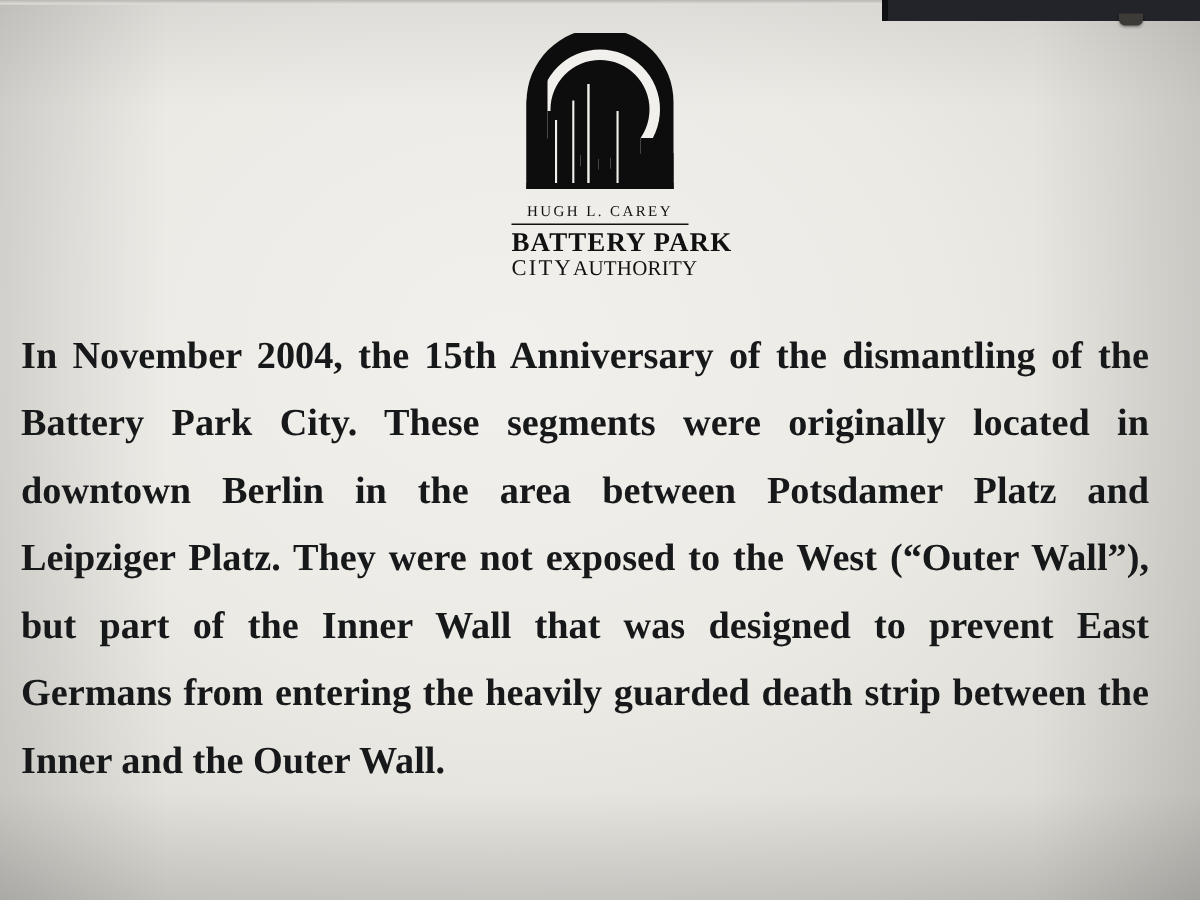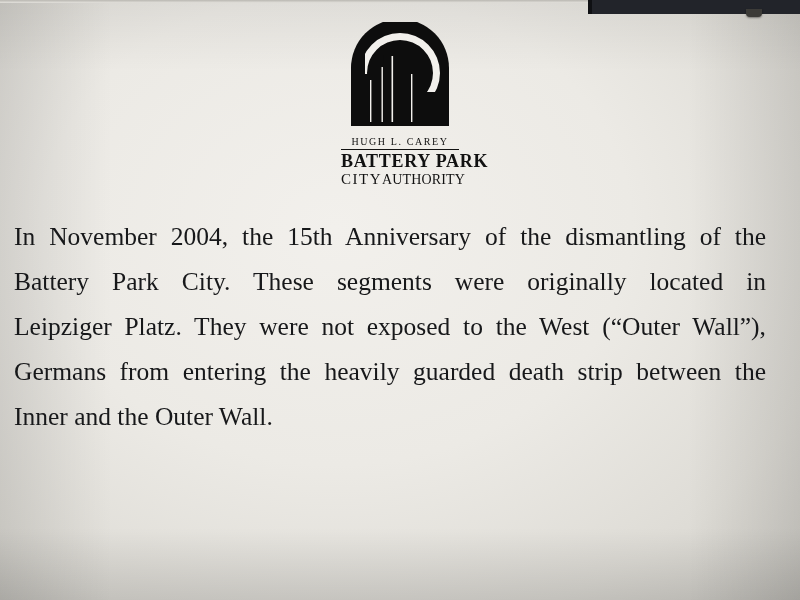--- a/index.html
+++ b/index.html
@@ -121,20 +121,21 @@
     position: absolute;
     top: 214px;
     left: 14px;
     width: 752px;
     color: #17181a;
     font-family: "Liberation Serif", serif;
     font-size: 25.5px;
     line-height: 45px;
     text-align: justify;
     text-justify: inter-word;
+    font-weight: bold;
   }
   #inscription p {
     margin: 0;
   }
   #inscription .line {
     display: block;
     text-align: justify;
     text-align-last: justify;
     white-space: nowrap;
   }
@@ -195,19 +196,21 @@
       <span class="line l2">BATTERY PARK</span>
       <span class="line l3"><span class="small">CITY</span><span>AUTHORITY</span></span>
     </div>
 
   </div>
 
   <div id="inscription">
     <p>
       <span class="line">In November 2004, the 15th Anniversary of the dismantling of the</span>
       <span class="line">Battery Park City. These segments were originally located in</span>
+      <span class="line">downtown Berlin in the area between Potsdamer Platz and</span>
       <span class="line">Leipziger Platz. They were not exposed to the West (“Outer Wall”),</span>
+      <span class="line">but part of the Inner Wall that was designed to prevent East</span>
       <span class="line">Germans from entering the heavily guarded death strip between the</span>
       <span class="line last">Inner and the Outer Wall.</span>
     </p>
   </div>
 
 </div>
 
 </body></html>

